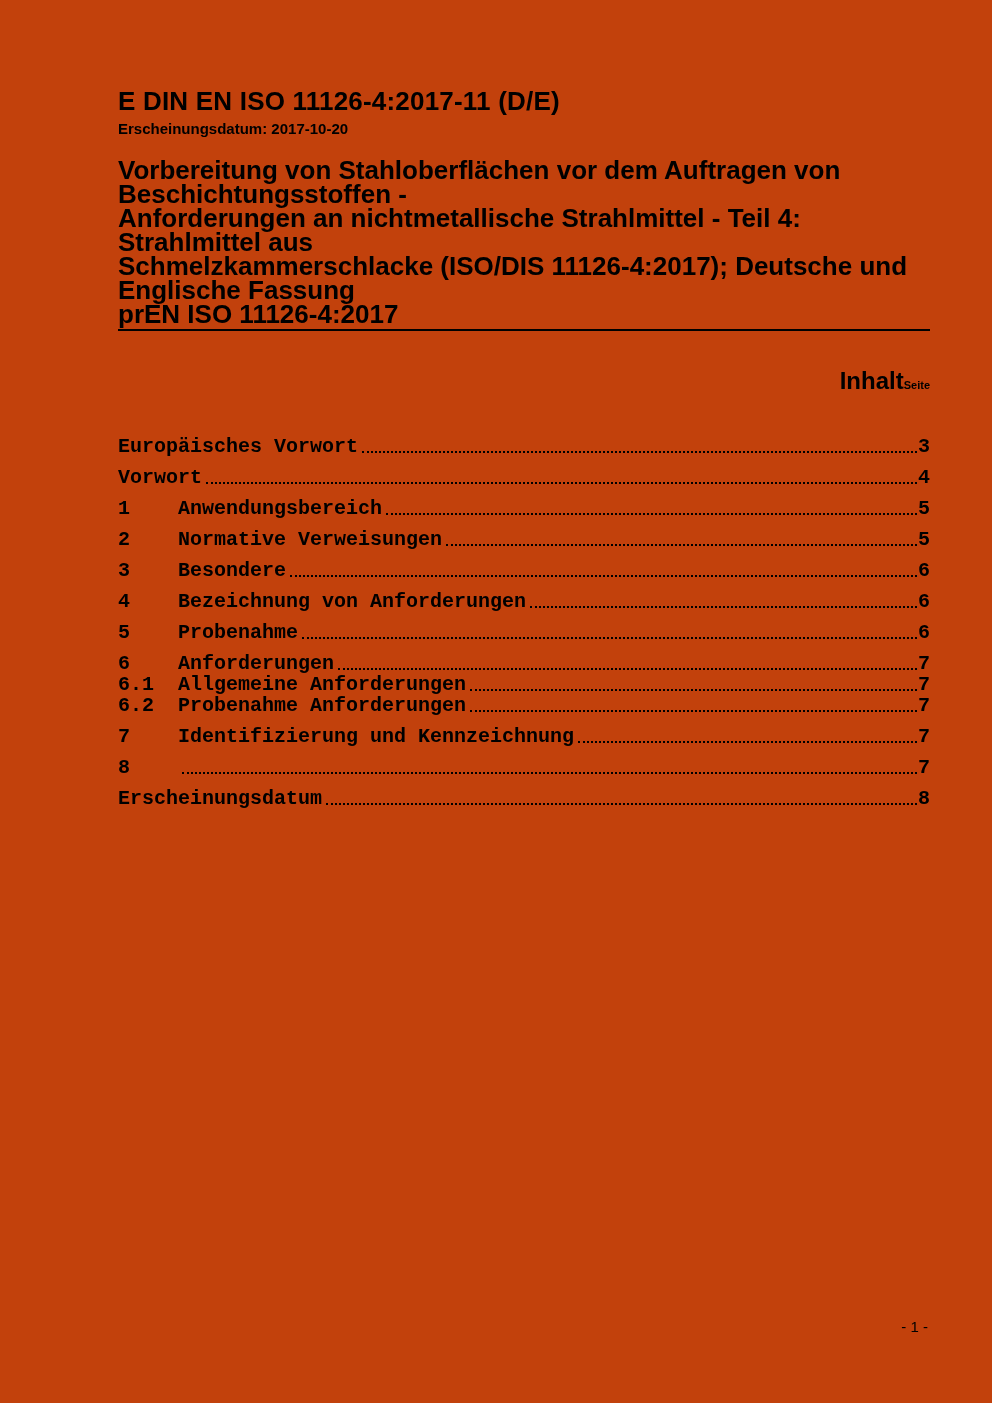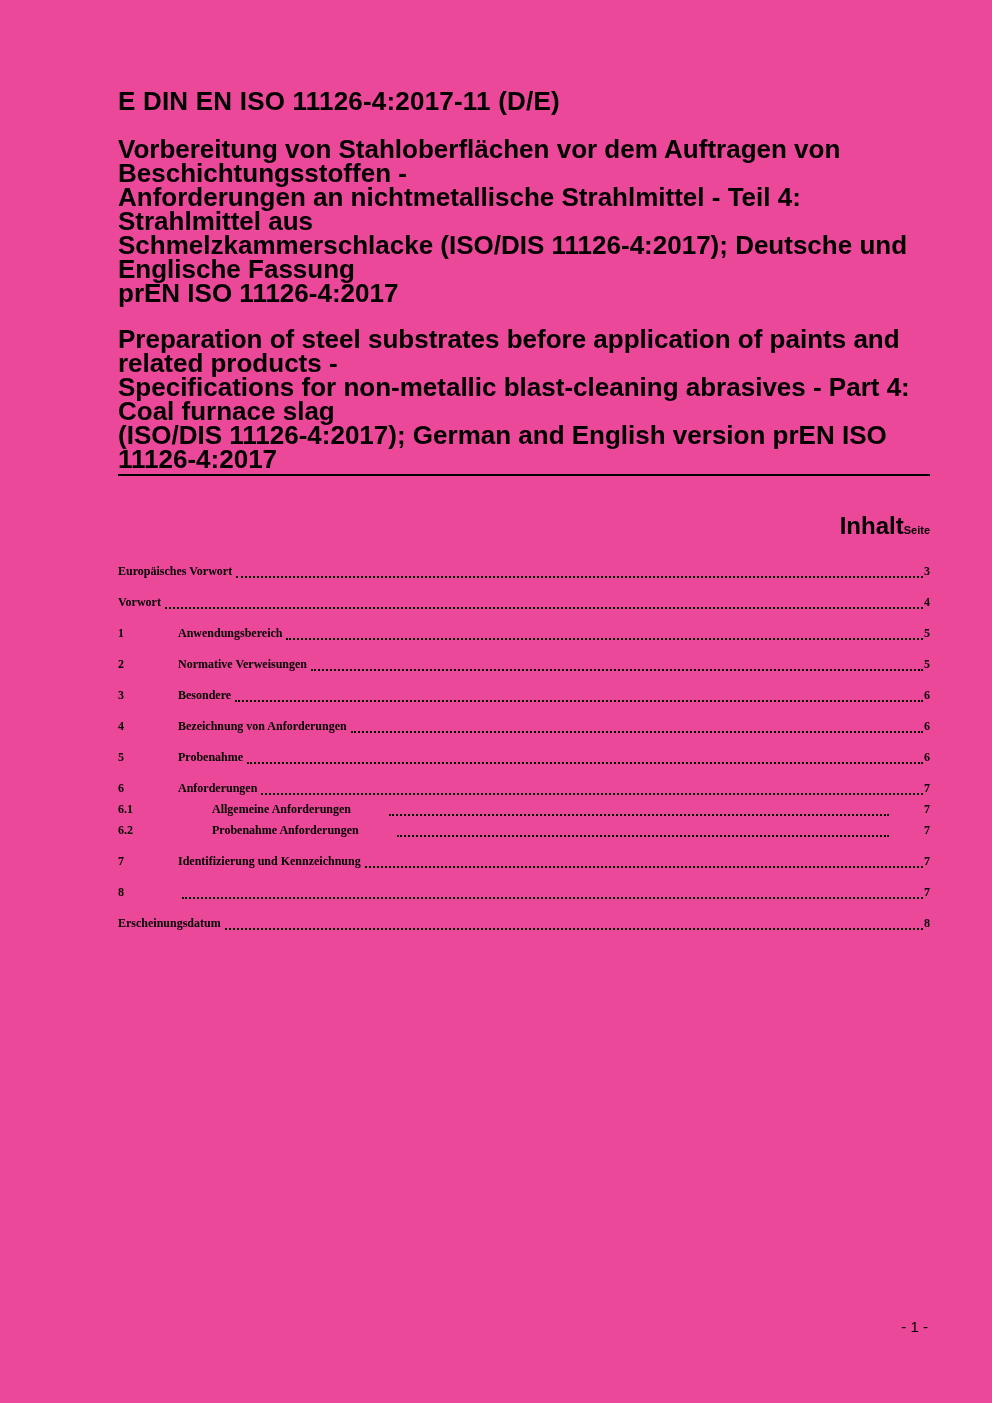--- a/index.html
+++ b/index.html
@@ -3,21 +3,21 @@
 <meta charset="utf-8">
 <style>
   * { margin: 0; padding: 0; box-sizing: border-box; }
   html, body { background: #e8e8e8; }
   body { font-family: "Liberation Sans", sans-serif; }
 
   .page {
     position: relative;
     width: 992px;
     height: 1403px;
-    background: #ec4899;
+    background: #c2410c;
     margin: 0 auto;
     overflow: hidden;
     color: #000000;
   }
 
   .content {
     position: absolute;
     left: 118px;
     top: 0;
     width: 812px;
@@ -69,34 +69,34 @@
     font-size: 24px;
     font-weight: bold;
   }
 
   .toc-page-label {
     font-size: 11px;
     font-weight: bold;
   }
 
   .toc-list {
-    margin-top: 17px;
-    font-family: Liberation Serif, serif;
-    font-weight: bold;
-    font-size: 12px;
+    margin-top: 37px;
+    font-family: Liberation Mono, monospace;
+    font-weight: bold;
+    font-size: 20px;
   }
 
   .toc-row {
     display: flex;
     align-items: baseline;
     line-height: 21px;
     margin-top: 10px;
   }
   .toc-row:first-child { margin-top: 0; }
-  .toc-row.tight { margin-top: 0; gap: 34px; }
+  .toc-row.tight { margin-top: 0; }
 
   .toc-num {
     flex: 0 0 60px;
   }
 
   .toc-title {
     flex: 0 0 auto;
     white-space: nowrap;
   }
 
@@ -122,30 +122,28 @@
   }
 </style>
 </head>
 <body>
 
 <div class="page">
   <div class="content">
 
     <div class="doc-header">
       <div class="doc-title">E DIN EN ISO 11126-4:2017-11 (D/E)</div>
+      <div class="publication-date">Erscheinungsdatum: 2017-10-20</div>
     </div>
 
     <div class="lang-title german-title">Vorbereitung von Stahloberflächen vor dem Auftragen von Beschichtungsstoffen -
 Anforderungen an nichtmetallische Strahlmittel - Teil 4: Strahlmittel aus
 Schmelzkammerschlacke (ISO/DIS 11126-4:2017); Deutsche und Englische Fassung
 prEN ISO 11126-4:2017</div>
 
-    <div class="lang-title english-title">Preparation of steel substrates before application of paints and related products -
-Specifications for non-metallic blast-cleaning abrasives - Part 4: Coal furnace slag
-(ISO/DIS 11126-4:2017); German and English version prEN ISO 11126-4:2017</div>
 
     <div class="title-divider"></div>
 
     <div class="toc-heading-row">
       <span class="toc-heading">Inhalt</span>
       <span class="toc-page-label">Seite</span>
     </div>
 
     <div class="toc-list">
         <div class="toc-row no-num">

